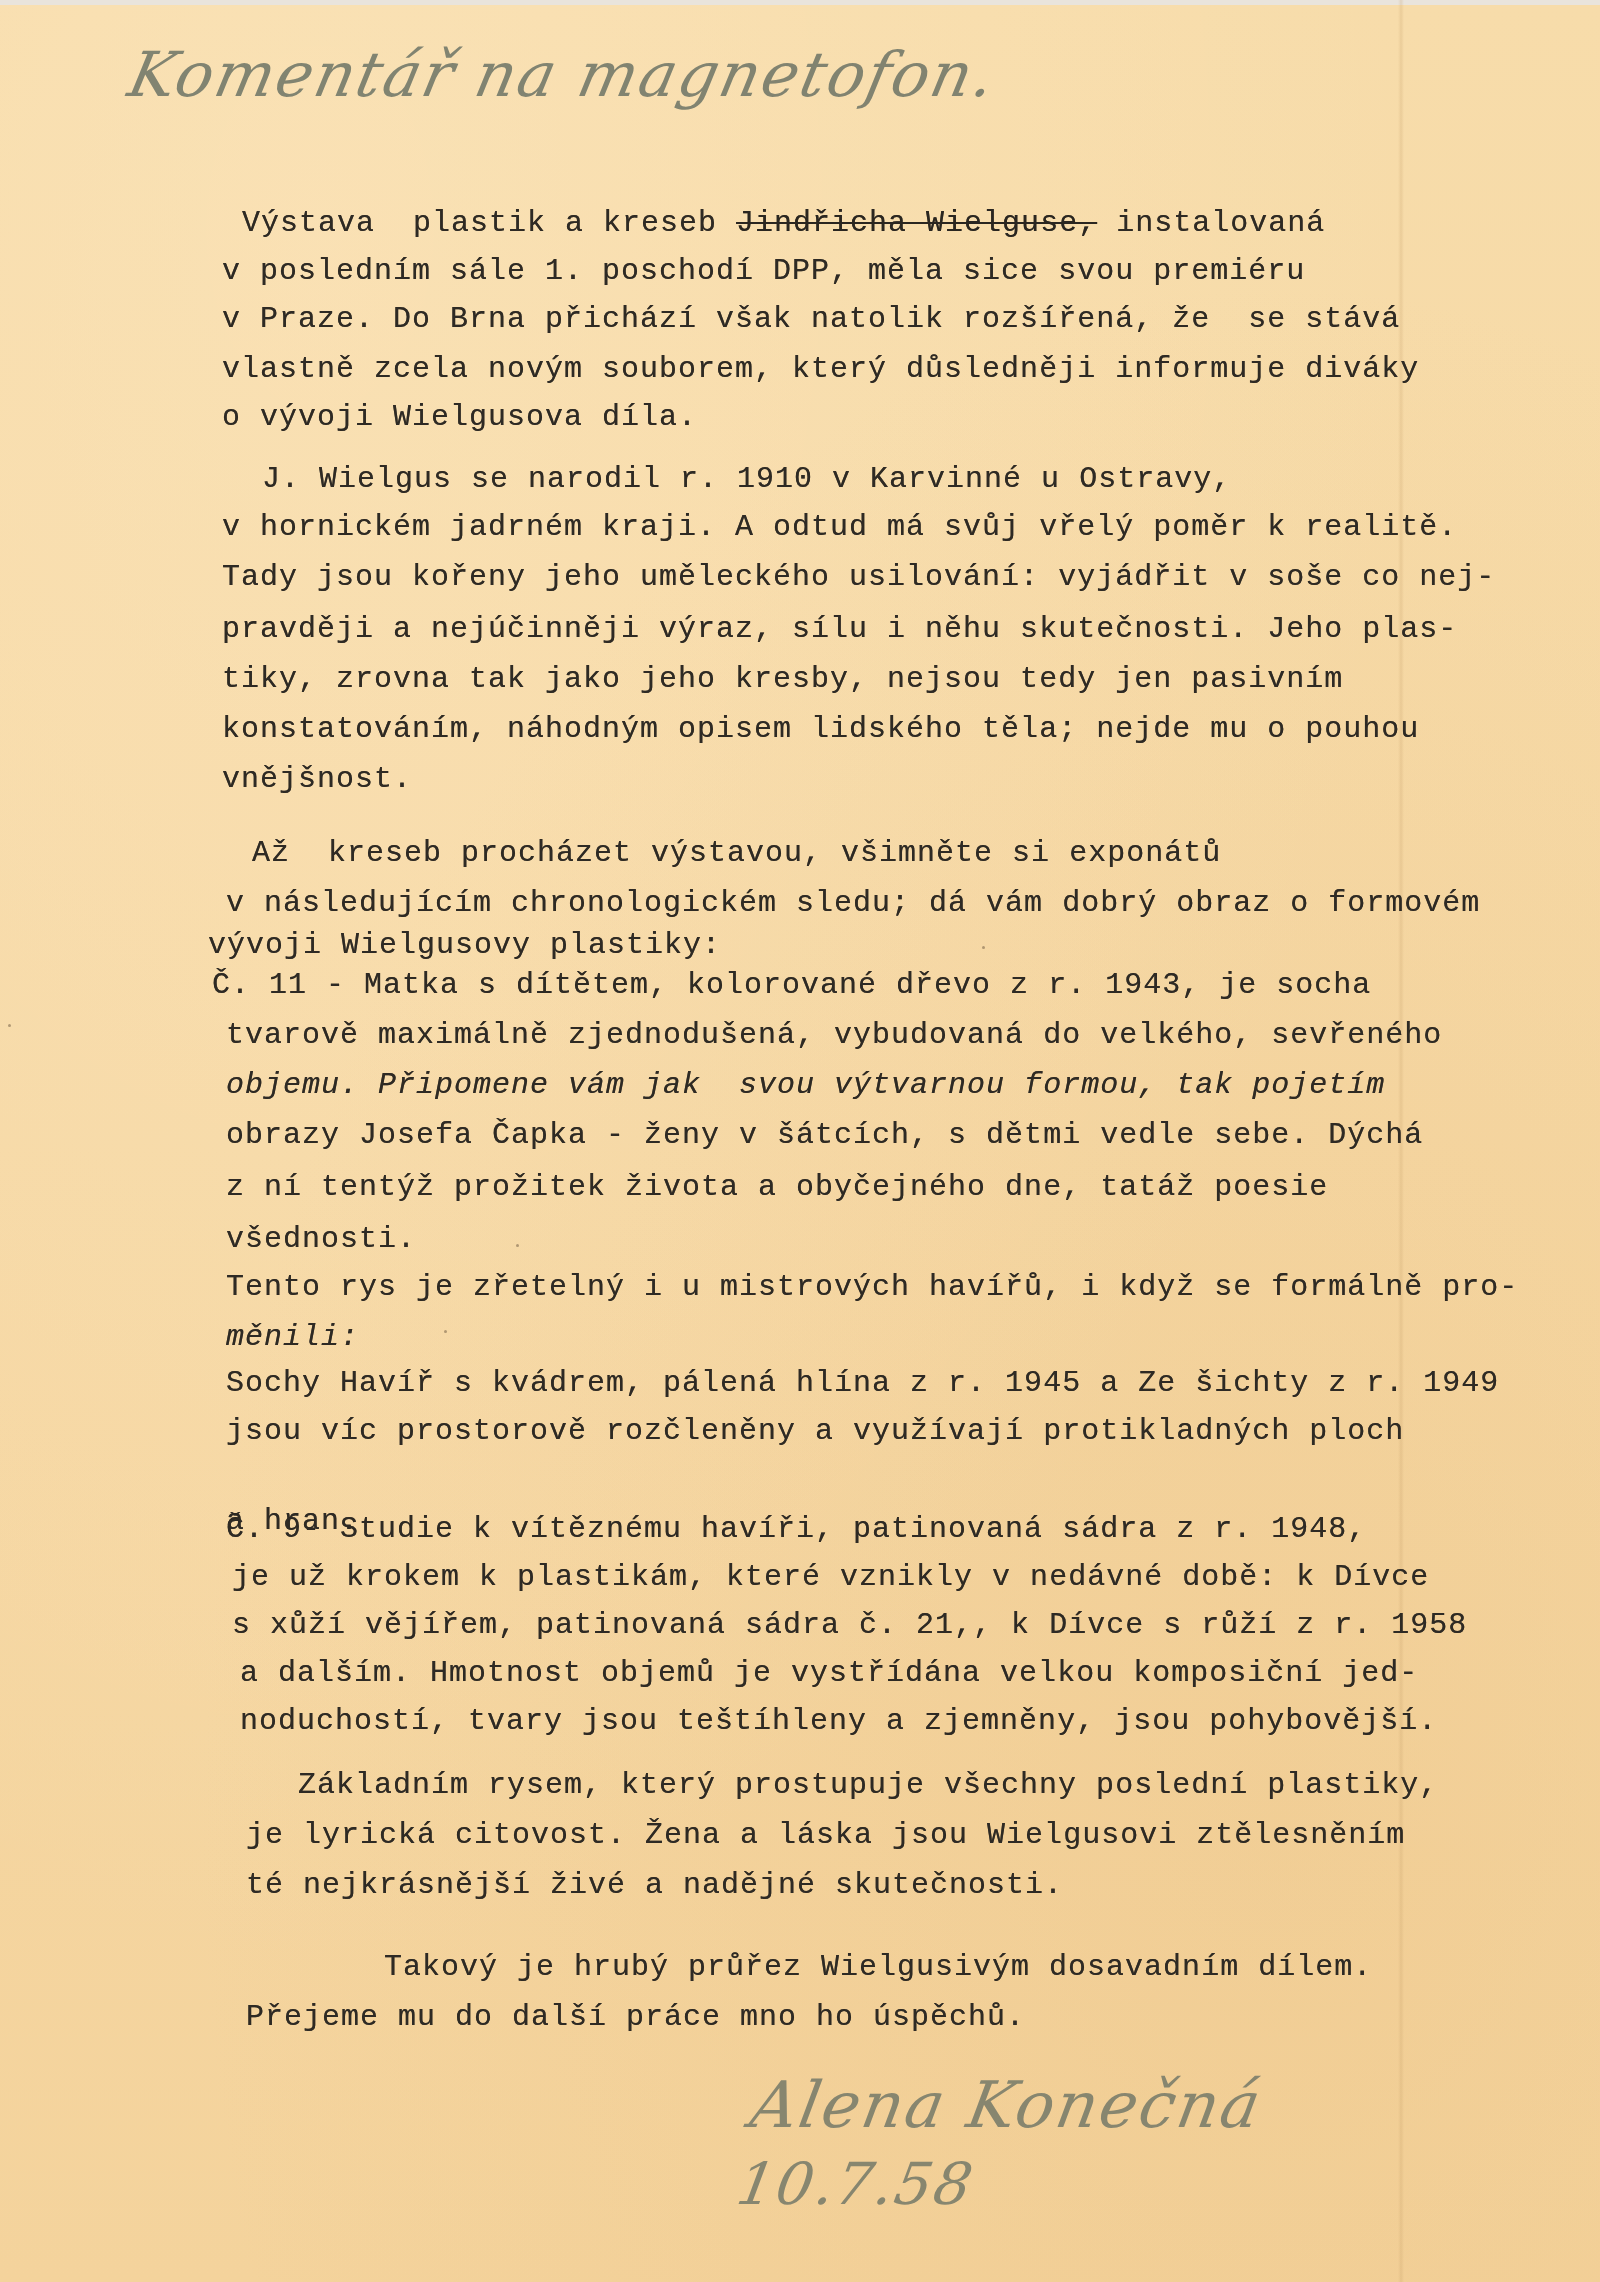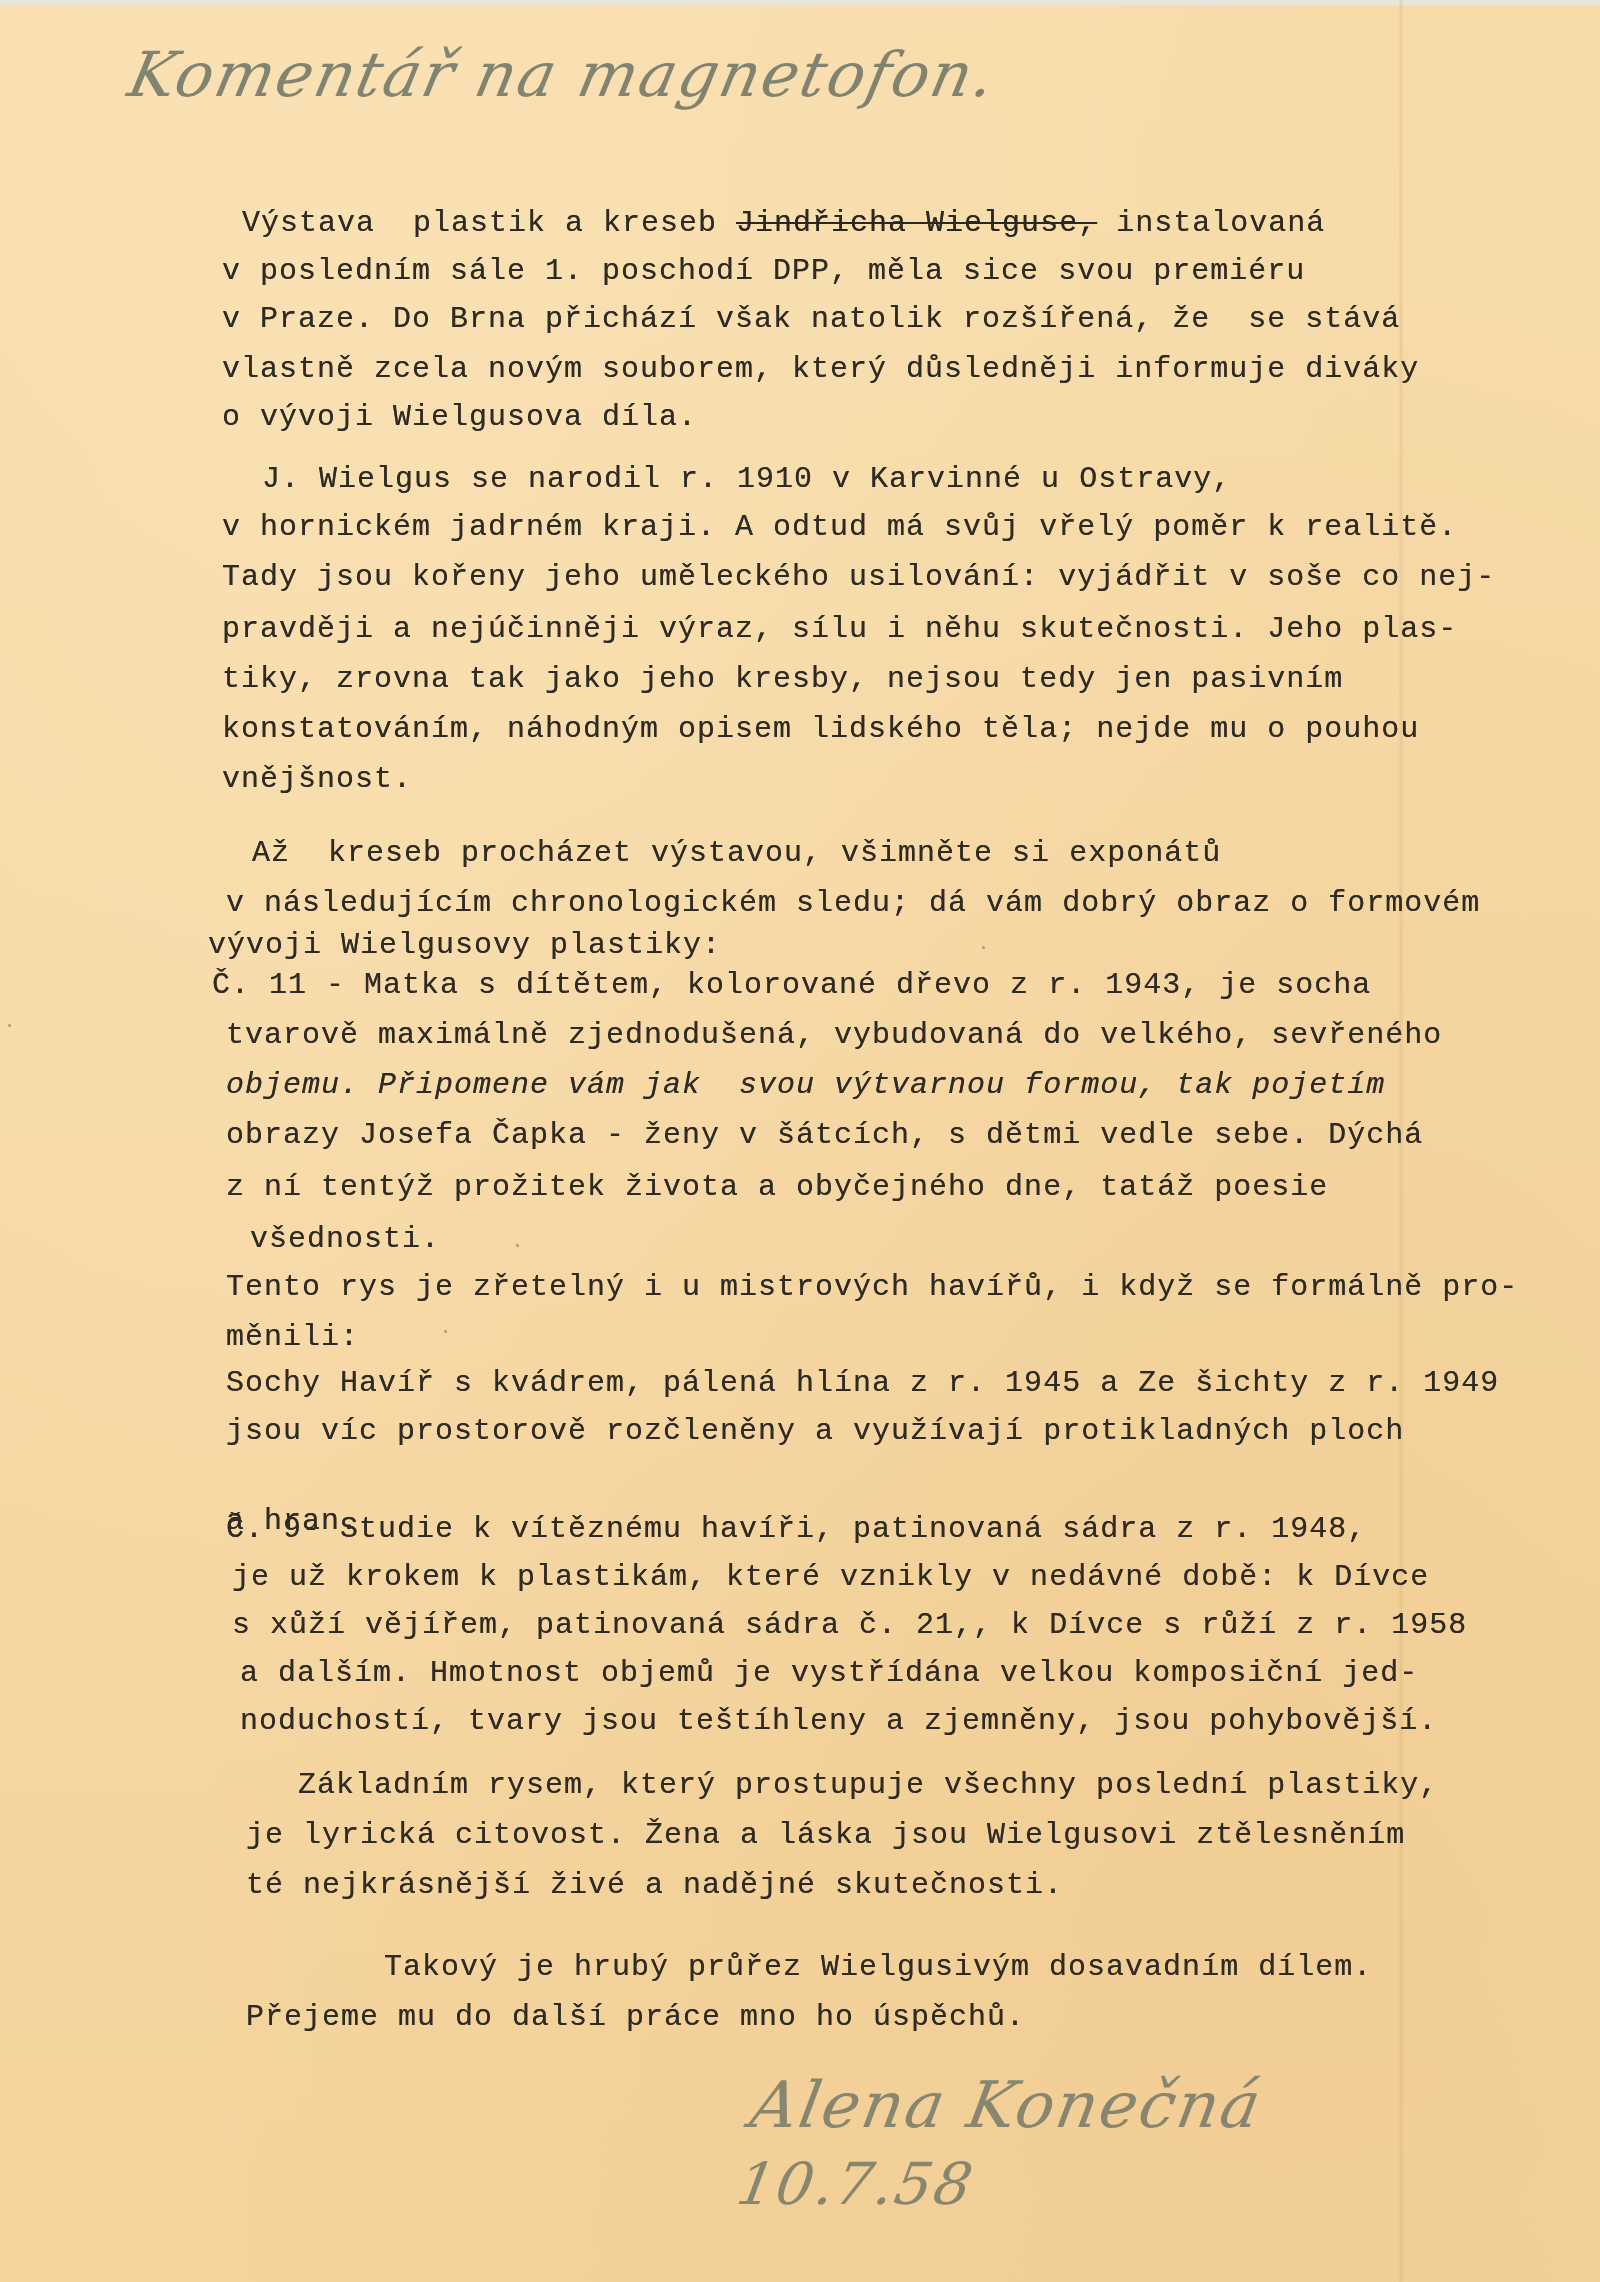--- a/index.html
+++ b/index.html
@@ -93,23 +93,23 @@
     <div class="line" style="left:222px; top:762px;">vnějšnost.</div>
 
     <div class="line" style="left:252px; top:836px;">Až  kreseb procházet výstavou, všimněte si exponátů</div>
     <div class="line" style="left:226px; top:886px;">v následujícím chronologickém sledu; dá vám dobrý obraz o formovém</div>
     <div class="line" style="left:208px; top:928px;">vývoji Wielgusovy plastiky:</div>
     <div class="line" style="left:212px; top:968px;">Č. 11 - Matka s dítětem, kolorované dřevo z r. 1943, je socha</div>
     <div class="line" style="left:226px; top:1018px;">tvarově maximálně zjednodušená, vybudovaná do velkého, sevřeného</div>
     <div class="line" style="left:226px; top:1068px;font-style:italic;">objemu. Připomene vám jak  svou výtvarnou formou, tak pojetím</div>
     <div class="line" style="left:226px; top:1118px;">obrazy Josefa Čapka - ženy v šátcích, s dětmi vedle sebe. Dýchá</div>
     <div class="line" style="left:226px; top:1170px;">z ní tentýž prožitek života a obyčejného dne, tatáž poesie</div>
-    <div class="line" style="left:226px; top:1222px;margin-left:24px;">všednosti.</div>
+    <div class="line" style="left:226px; top:1222px;">všednosti.</div>
     <div class="line" style="left:226px; top:1270px;">Tento rys je zřetelný i u mistrových havířů, i když se formálně pro-</div>
-    <div class="line" style="left:226px; top:1320px;">měnili:</div>
+    <div class="line" style="left:226px; top:1320px;font-style:italic;">měnili:</div>
     <div class="line" style="left:226px; top:1366px;">Sochy Havíř s kvádrem, pálená hlína z r. 1945 a Ze šichty z r. 1949</div>
     <div class="line" style="left:226px; top:1414px;">jsou víc prostorově rozčleněny a využívají protikladných ploch</div>
     <div class="line" style="left:226px; top:1466px;margin-top:38px;">a hran.</div>
     <div class="line" style="left:226px; top:1512px;">Č. 9- Studie k vítěznému havíři, patinovaná sádra z r. 1948,</div>
     <div class="line" style="left:232px; top:1560px;">je už krokem k plastikám, které vznikly v nedávné době: k Dívce</div>
     <div class="line" style="left:232px; top:1608px;">s xůží vějířem, patinovaná sádra č. 21,, k Dívce s růží z r. 1958</div>
     <div class="line" style="left:240px; top:1656px;">a dalším. Hmotnost objemů je vystřídána velkou komposiční jed-</div>
     <div class="line" style="left:240px; top:1704px;">noduchostí, tvary jsou teštíhleny a zjemněny, jsou pohybovější.</div>
 
     <div class="line" style="left:298px; top:1768px;">Základním rysem, který prostupuje všechny poslední plastiky,</div>

